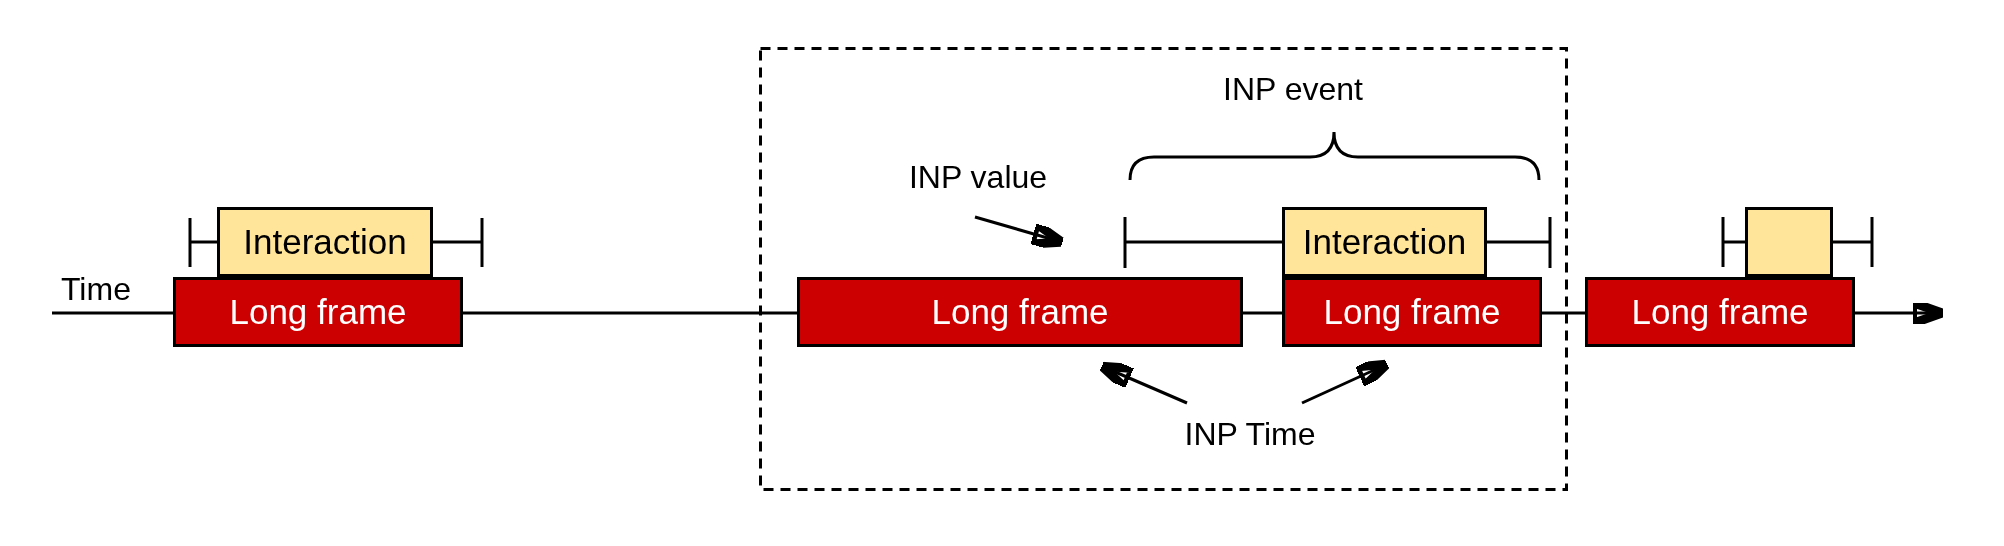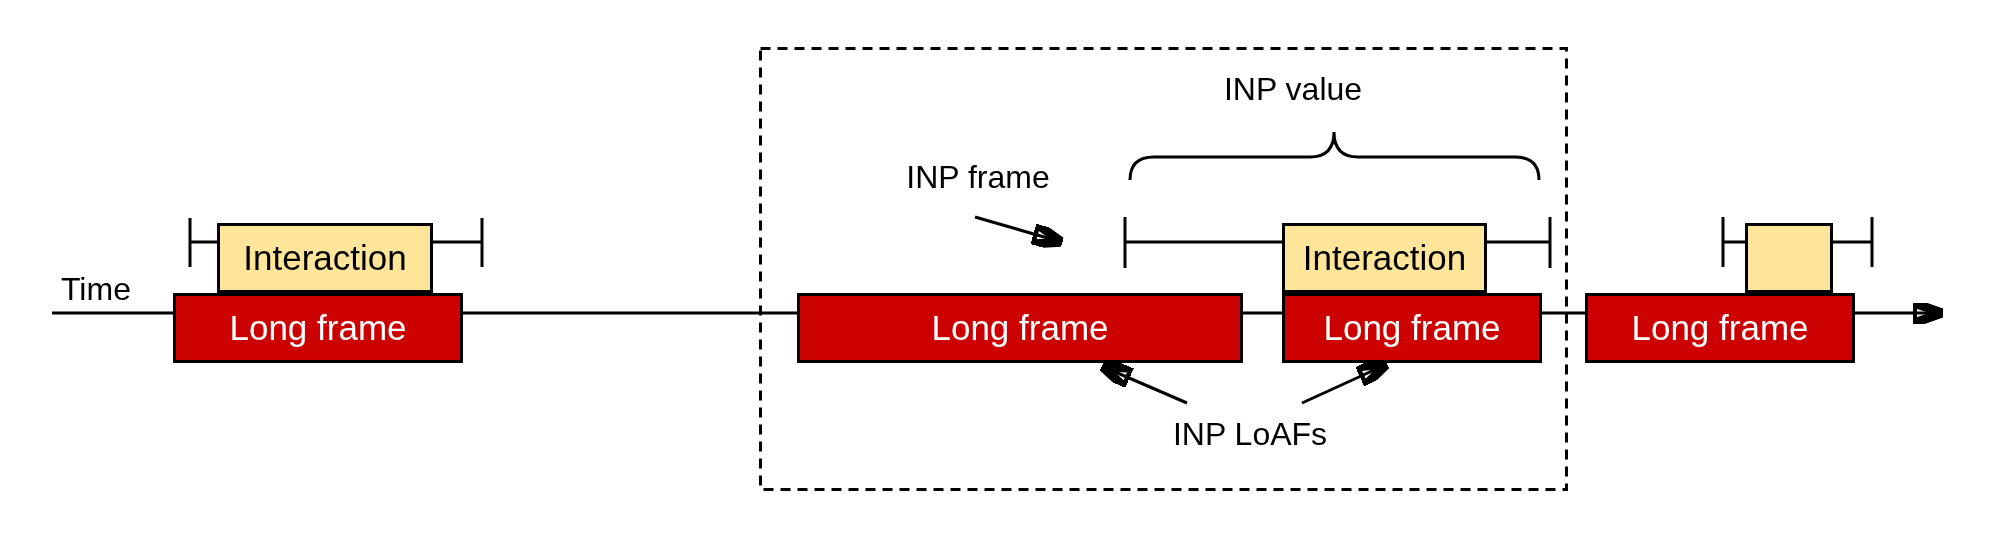--- a/index.html
+++ b/index.html
@@ -39,21 +39,20 @@
   .box {
     position: absolute;
     box-sizing: border-box;
     border: 3px solid var(--stroke);
     display: flex;
     align-items: center;
     justify-content: center;
     z-index: 2;
     font-size: 35px;
     white-space: nowrap;
-    margin-top: 16px;
   }
   .long-frame {
     background: var(--lf-fill);
     color: var(--lf-text);
     text-align: right;
   }
   .interaction {
     background: var(--ib-fill);
     color: #000000;
   }
@@ -117,17 +116,17 @@
   <div class="box long-frame" style="left:173px; top:277px; width:290px; height:70px;">Long frame</div>
   <div class="box long-frame" style="left:797px; top:277px; width:446px; height:70px;">Long frame</div>
   <div class="box long-frame" style="left:1282px; top:277px; width:260px; height:70px;">Long frame</div>
   <div class="box long-frame" style="left:1585px; top:277px; width:270px; height:70px;">Long frame</div>
 
   <div class="box interaction" style="left:217px; top:207px; width:216px; height:70px;">Interaction</div>
   <div class="box interaction" style="left:1282px; top:207px; width:205px; height:70px;">Interaction</div>
   <div class="box interaction" style="left:1745px; top:207px; width:88px; height:70px;"></div>
 
   <div class="ann" style="left:52px; top:272px;margin-left:9px;">Time</div>
-  <div class="ann centered" style="left:978px; top:160px;">INP frame</div>
-  <div class="ann centered" style="left:1293px; top:72px;">INP value</div>
-  <div class="ann centered" style="left:1250px; top:417px;">INP LoAFs</div>
+  <div class="ann centered" style="left:978px; top:160px;">INP value</div>
+  <div class="ann centered" style="left:1293px; top:72px;">INP event</div>
+  <div class="ann centered" style="left:1250px; top:417px;">INP Time</div>
 
 </div>
 
 </body></html>

